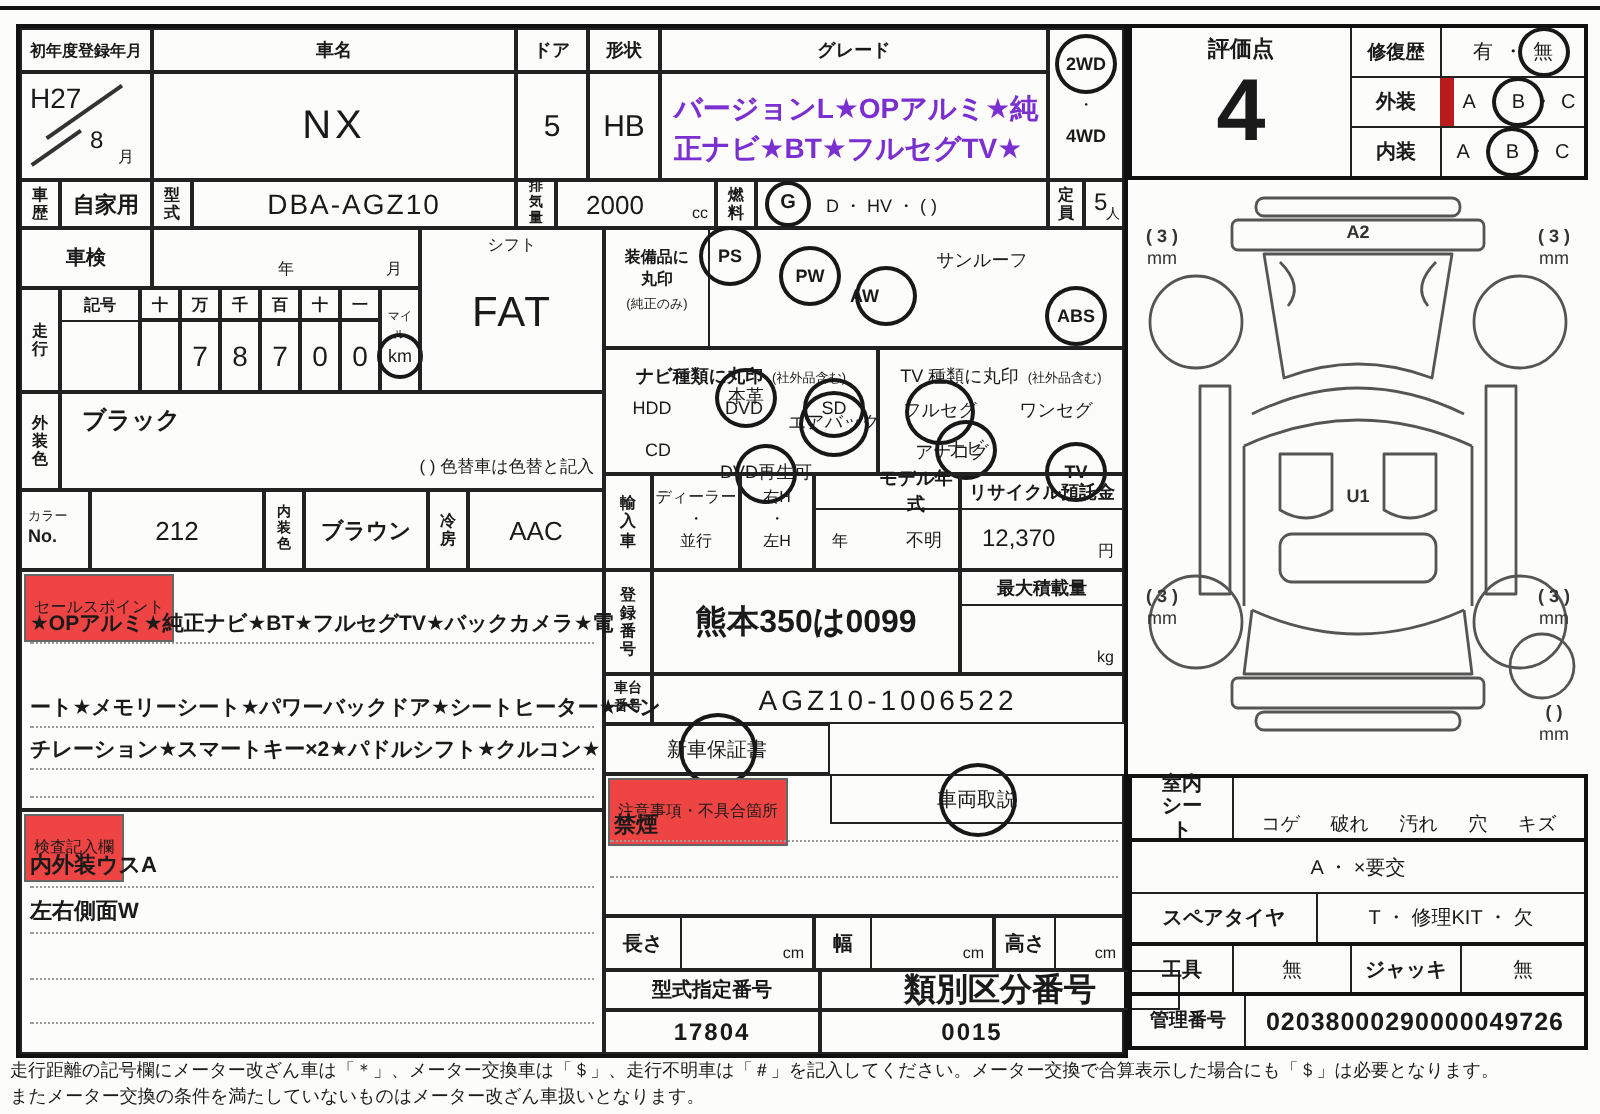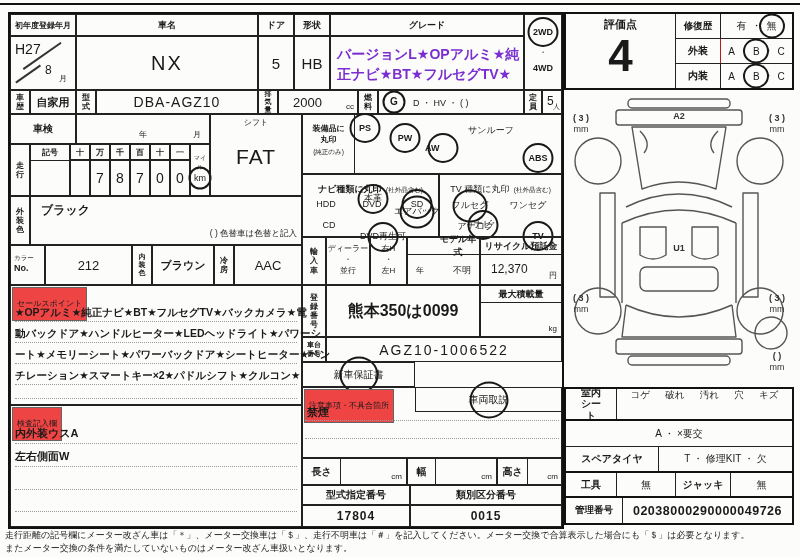--- a/index.html
+++ b/index.html
@@ -223,21 +223,21 @@
     <div class="cell" style="left:397px;top:444px;width:90px;height:27px;">
       <div class="abs" style="left:0;top:0;width:28px;height:100%;border-right:1px solid #222;display:flex;align-items:center;justify-content:center;font-size:10px;font-weight:bold;">幅</div>
       <div class="abs small" style="right:4px;bottom:3px;">cm</div>
     </div>
     <div class="cell" style="left:487px;top:444px;width:65px;height:27px;">
       <div class="abs" style="left:0;top:0;width:30px;height:100%;border-right:1px solid #222;display:flex;align-items:center;justify-content:center;font-size:10px;font-weight:bold;">高さ</div>
       <div class="abs small" style="right:3px;bottom:3px;">cm</div>
     </div>
 
     <div class="cell hdr" style="left:292px;top:471px;width:108px;height:20px;font-size:10px;">型式指定番号</div>
-    <div class="cell hdr" style="left:400px;top:471px;width:152px;height:20px;font-size:10px;">類別区分番号</div>
+    <div class="cell hdr" style="left:400px;top:471px;width:180px;height:20px;font-size:16px;">類別区分番号</div>
     <div class="cell val" style="left:292px;top:491px;width:108px;height:22px;font-size:12px;font-weight:bold;letter-spacing:1px;">17804</div>
     <div class="cell val" style="left:400px;top:491px;width:152px;height:22px;font-size:12px;font-weight:bold;letter-spacing:1px;">0015</div>
 
     <div class="cell vlab" style="left:0;top:182px;width:20px;height:49px;">
         <span>外装色</span>
       </div>
     <div class="cell" style="left:20px;top:182px;width:272px;height:49px;">
       <div class="abs" style="left:10px;top:5px;font-size:12px;font-weight:bold;">ブラック</div>
       <div class="abs" style="right:4px;bottom:4px;font-size:8.5px;">(        ) 色替車は色替と記入</div>
     </div>
@@ -252,21 +252,20 @@
       </div>
     <div class="cell val" style="left:142px;top:231px;width:62px;height:40px;font-size:11px;font-weight:bold;">ブラウン</div>
     <div class="cell vlab" style="left:204px;top:231px;width:20px;height:40px;">
         <span>冷房</span>
       </div>
     <div class="cell val" style="left:224px;top:231px;width:68px;height:40px;font-size:13px;">AAC</div>
 
     <div class="cell" style="left:0;top:271px;width:292px;height:120px;">
       <div class="tab" style="left:1px;top:1px;">セールスポイント</div>
       <div class="abs dotline" style="left:4px;right:4px;top:16px;height:20px;font-size:10.5px;font-weight:bold;line-height:20px;white-space:nowrap;">★OPアルミ★純正ナビ★BT★フルセグTV★バックカメラ★電</div>
-      <div class="abs dotline" style="left:4px;right:4px;top:37px;height:20px;font-size:10.5px;font-weight:bold;line-height:20px;white-space:nowrap;">動バックドア★ハンドルヒーター★LEDヘッドライト★パワーシ</div>
       <div class="abs dotline" style="left:4px;right:4px;top:58px;height:20px;font-size:10.5px;font-weight:bold;line-height:20px;white-space:nowrap;">ート★メモリーシート★パワーバックドア★シートヒーター★ベン</div>
       <div class="abs dotline" style="left:4px;right:4px;top:79px;height:20px;font-size:10.5px;font-weight:bold;line-height:20px;white-space:nowrap;">チレーション★スマートキー×2★パドルシフト★クルコン★</div>
       <div class="abs dotline" style="left:4px;right:4px;top:112px;"></div>
     </div>
 
     <div class="cell" style="left:0;top:391px;width:292px;height:122px;">
       <div class="tab" style="left:1px;top:1px;">検査記入欄</div>
       <div class="abs dotline" style="left:4px;right:4px;top:16px;height:22px;font-size:11px;font-weight:bold;line-height:22px;">内外装ウスA</div>
       <div class="abs dotline" style="left:4px;right:4px;top:39px;height:22px;font-size:11px;font-weight:bold;line-height:22px;">左右側面W</div>
       <div class="abs dotline" style="left:4px;right:4px;top:83px;"></div>
@@ -283,21 +282,21 @@
       </div>
       <div class="abs" style="left:110px;top:0;width:116px;height:25px;border-bottom:1px solid #222;display:flex;">
         <div style="width:44px;border-right:1px solid #222;display:flex;align-items:center;justify-content:center;font-size:9.5px;font-weight:bold;">修復歴</div>
         <div style="flex:1;display:flex;align-items:center;justify-content:center;gap:5px;font-size:10px;">
           <span>有</span>
           <span>・</span>
           <span class="circled c22">無</span>
         </div>
       </div>
       <div class="abs" style="left:110px;top:25px;width:116px;height:25px;border-bottom:1px solid #222;display:flex;">
-        <div style="width:44px;border-right:1px solid #b91c1c;display:flex;align-items:center;justify-content:center;font-size:10px;font-weight:bold;">外装</div>
+        <div style="width:44px;border-right:7px solid #b91c1c;display:flex;align-items:center;justify-content:center;font-size:10px;font-weight:bold;">外装</div>
         <div style="flex:1;display:flex;align-items:center;justify-content:center;gap:4px;font-size:10px;">
           <span>A</span>
           <span>・</span>
           <span class="circled c22">B</span>
           <span>・</span>
           <span>C</span>
         </div>
       </div>
       <div class="abs" style="left:110px;top:50px;width:116px;height:24px;display:flex;">
         <div style="width:44px;border-right:1px solid #222;display:flex;align-items:center;justify-content:center;font-size:10px;font-weight:bold;">内装</div>
@@ -360,21 +359,21 @@
         <div>(    )</div>
           <div style="font-weight:normal;">mm</div>
       </div>
     </div>
 
     <div class="abs" style="left:0;top:375px;width:230px;height:138px;border:2px solid #111;">
       <div class="abs" style="left:0;top:0;width:100%;height:32px;border-bottom:2px solid #111;display:flex;">
         <div class="vlab" style="width:50px;border-right:1px solid #222;font-size:10px;">
             <span style="width:2.3em;">室内シート</span>
           </div>
-        <div style="flex:1;display:flex;align-items:flex-start;justify-content:space-around;font-size:9.5px;padding:0 6px;font-family:Liberation Serif, serif;">
+        <div style="flex:1;display:flex;align-items:flex-end;justify-content:space-around;font-size:9.5px;padding:0 6px;font-family:Liberation Serif, serif;">
           <span>コゲ</span>
           <span>破れ</span>
           <span>汚れ</span>
           <span>穴</span>
           <span>キズ</span>
         </div>
       </div>
       <div class="abs" style="left:0;top:32px;width:100%;height:26px;border-bottom:1px solid #222;display:flex;">
         <div style="flex:1;display:flex;align-items:center;justify-content:center;font-size:10px;">A ・ ×要交</div>
       </div>

